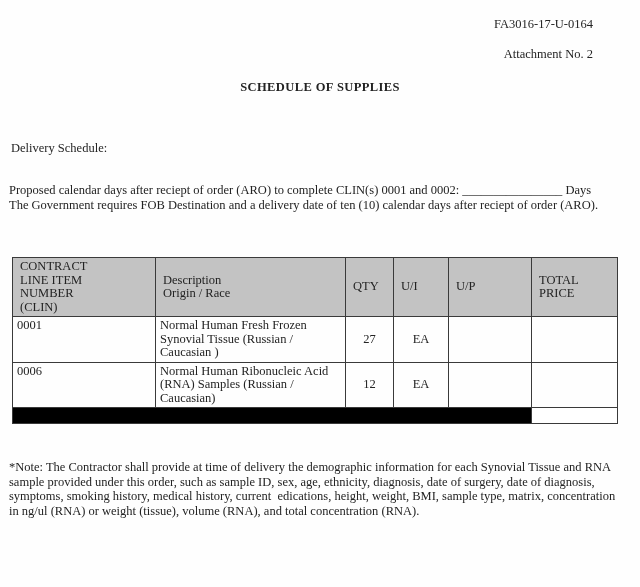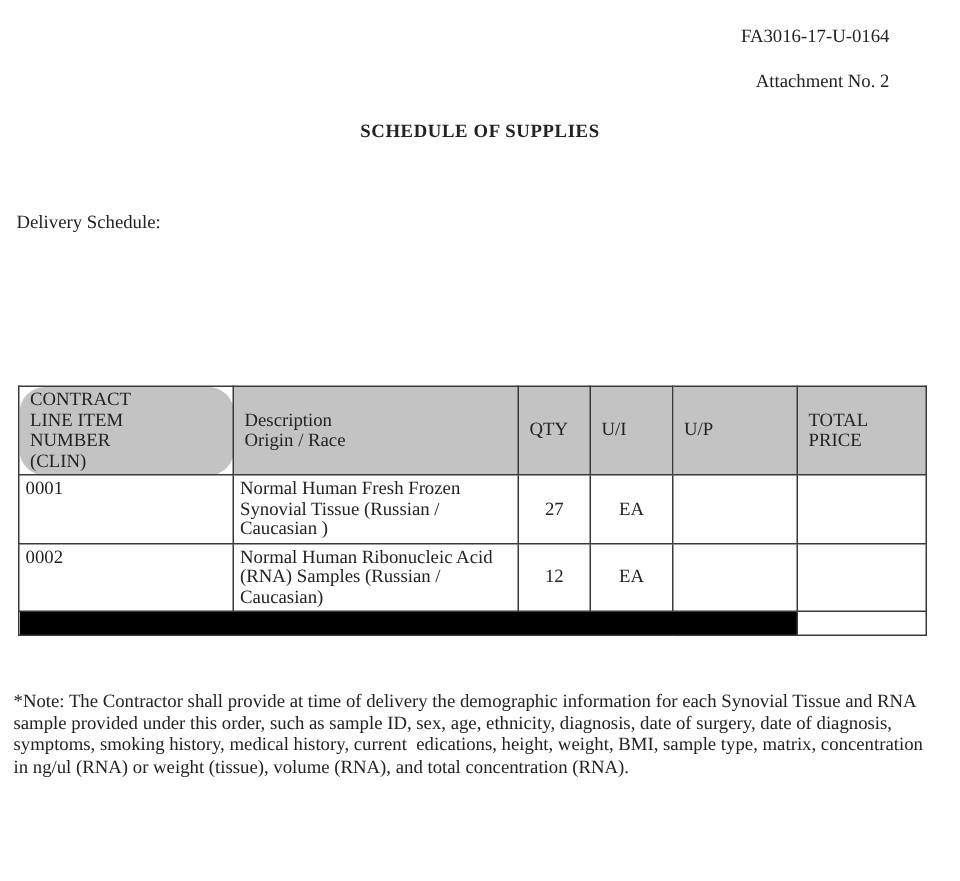--- a/index.html
+++ b/index.html
@@ -70,21 +70,21 @@
     line-height: 13.5px;
     padding: 2px 4px;
     overflow: hidden;
   }
   table.schedule th {
     background: #c3c3c3;
     text-align: left;
     vertical-align: middle;
     padding-left: 7px;
   }
-  th.col-clin { padding-left: 5px; border-radius: 17px; }
+  th.col-clin { padding-left: 5px; }
   tr.header-row { height: 56px; }
   tr.data-row { height: 45px; }
   td.cell-clin {
     vertical-align: top;
     padding-left: 6px;
     padding-top: 3px;
   }
   td.cell-desc {
     vertical-align: top;
     padding-left: 6px;
@@ -120,20 +120,22 @@
 
 <div class="page">
 
   <div class="doc-number">FA3016-17-U-0164</div>
   <div class="attachment">Attachment No. 2</div>
   <div class="title">SCHEDULE OF SUPPLIES</div>
 
   <div class="delivery-label">Delivery Schedule:</div>
 
   <div class="intro">
+    <div class="ml">Proposed calendar days after reciept of order (ARO) to complete CLIN(s) 0001 and 0002: ________________ Days</div>
+    <div class="ml">The Government requires FOB Destination and a delivery date of ten (10) calendar days after reciept of order (ARO).</div>
   </div>
 
   <div class="table-wrap">
     <table class="schedule">
       <colgroup>
         <col style="width:143px">
         <col style="width:190px">
         <col style="width:48px">
         <col style="width:55px">
         <col style="width:83px">
@@ -156,21 +158,21 @@
         <td class="cell-clin">0001</td>
         <td class="cell-desc ml">Normal Human Fresh Frozen
 Synovial Tissue (Russian /
 Caucasian )</td>
         <td class="cell-qty">27</td>
         <td class="cell-ui">EA</td>
         <td class="cell-up"></td>
         <td class="cell-total"></td>
       </tr>
       <tr class="data-row">
-        <td class="cell-clin">0002</td>
+        <td class="cell-clin">0006</td>
         <td class="cell-desc ml">Normal Human Ribonucleic Acid
 (RNA) Samples (Russian /
 Caucasian)</td>
         <td class="cell-qty">12</td>
         <td class="cell-ui">EA</td>
         <td class="cell-up"></td>
         <td class="cell-total"></td>
       </tr>
       <tr class="redaction-row">
         <td class="redaction" colspan="5"></td>

